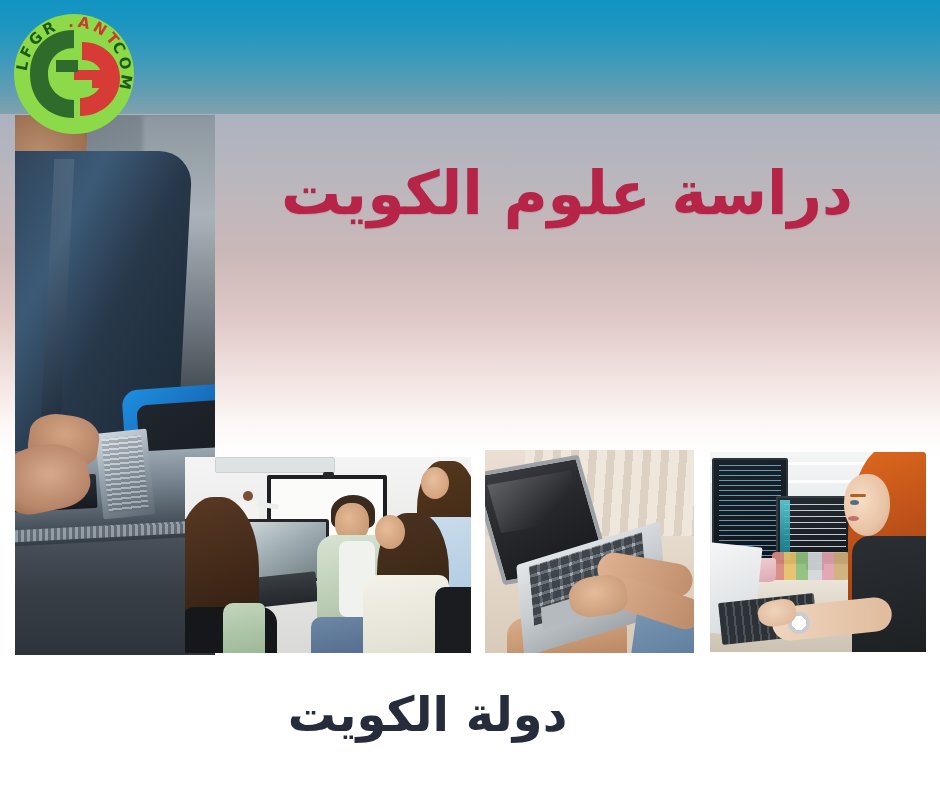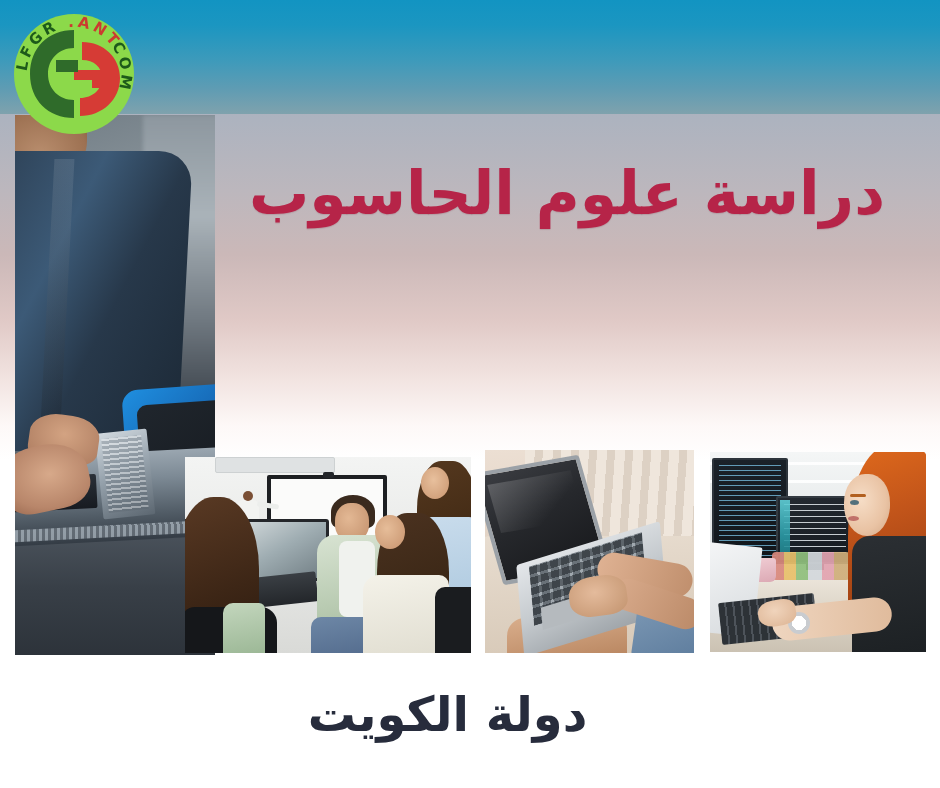--- a/index.html
+++ b/index.html
@@ -101,21 +101,20 @@
     left: 0;
     top: 686px;
     width: 855px;
     text-align: center;
     font-family: "DejaVu Sans", "Liberation Sans", sans-serif;
     font-size: 48px;
     font-weight: bold;
     color: #272c3c;
     direction: rtl;
     z-index: 20;
-    margin-left: 20px;
   }
 
   
 
   
   .hw-bg {
     position: absolute; inset: 0;
     background: linear-gradient(160deg,#6f7b84 0%, #8c969c 22%, #6c757c 48%, #3b434c 72%, #262c33 100%);
   }
   .hw-neck {
@@ -379,21 +378,21 @@
       </text>
       <text font-family="DejaVu Sans, Liberation Sans, sans-serif" font-size="15" font-weight="bold" letter-spacing="3.2">
         <textPath href="#ringPath" startOffset="41%" fill="#cc3a30">ANT.</textPath>
       </text>
       <text font-family="DejaVu Sans, Liberation Sans, sans-serif" font-size="15" font-weight="bold" letter-spacing="3.2">
         <textPath href="#ringPath" startOffset="56%" fill="#1d5a1a">COM</textPath>
       </text>
     </svg>
   </div>
 
-  <div class="hero-title">دراسة علوم الحاسوب</div>
+  <div class="hero-title">دراسة علوم الكويت</div>
 
   <div class="photo" id="photo-hardware">
     <div class="inner">
       <div class="hw-bg"></div>
       <div class="hw-blur-top"></div>
       <div class="hw-neck"></div>
       <div class="hw-tee"></div>
       <div class="hw-shirt"></div>
       <div class="hw-blue-panel"></div>
       <div class="hw-desk"></div>

